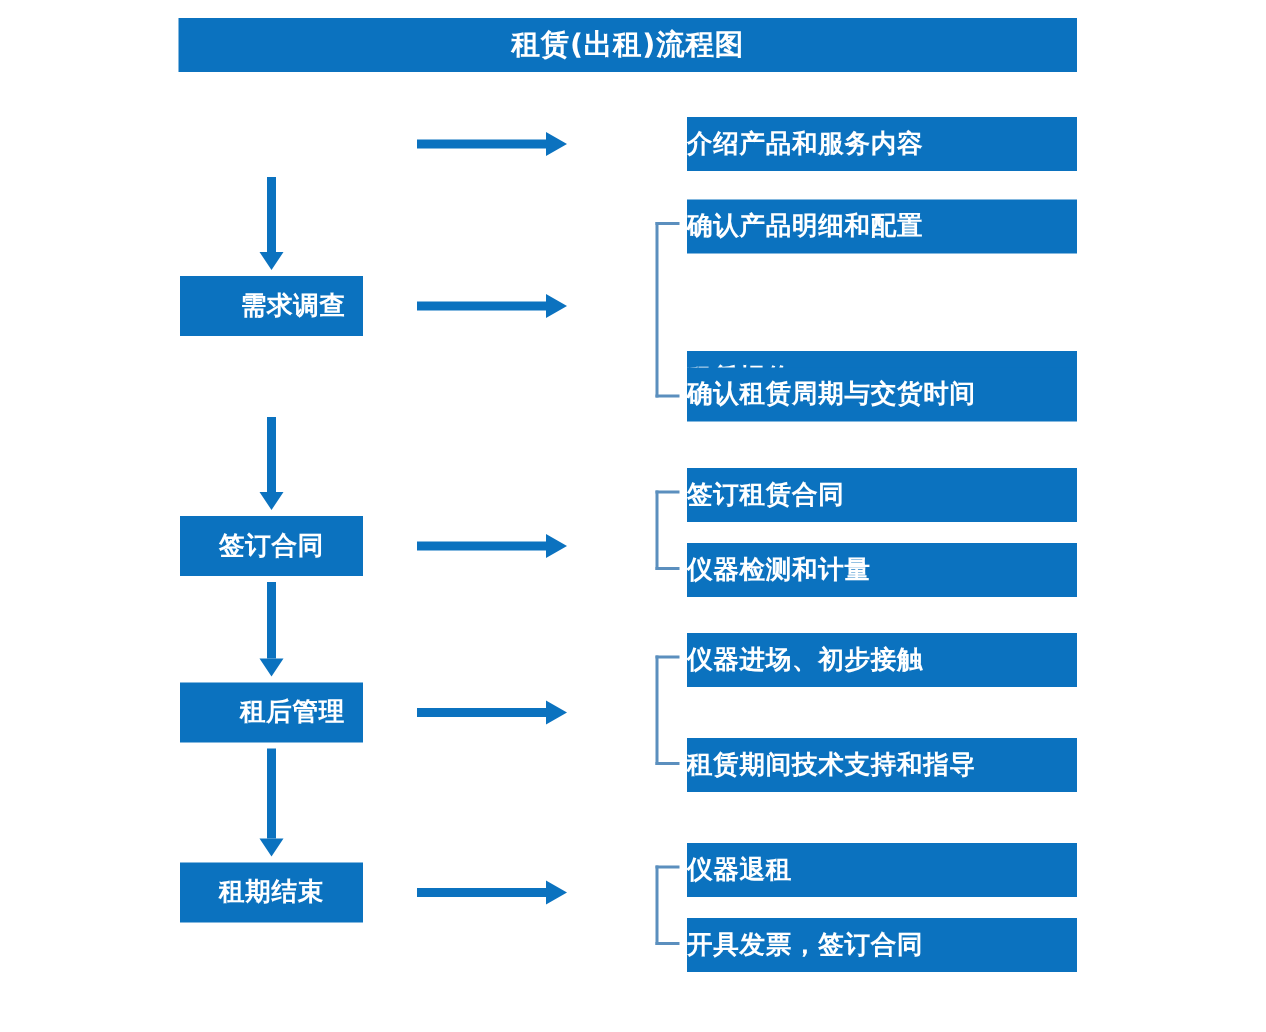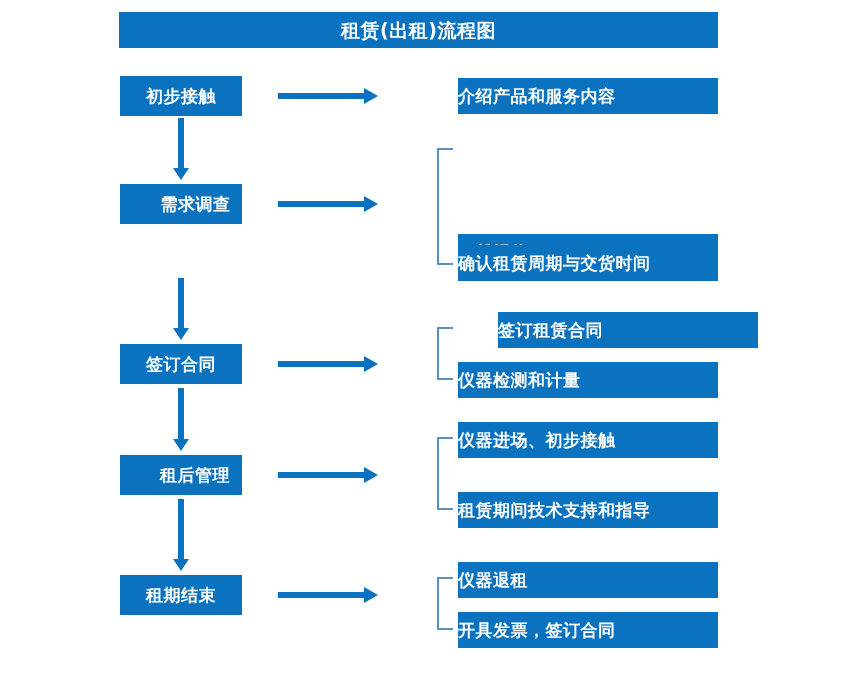--- a/index.html
+++ b/index.html
@@ -119,21 +119,20 @@
     background: transparent;
   }
 </style>
 </head>
 <body>
 
 <div id="canvas">
 
   <div class="node title-bar">租赁(出租)流程图</div>
 
-  <div class="node stage-box" style="top:76px;">初步接触</div>
 
   <div class="node stage-box" style="top:184px;padding-left:29px;">需求调查</div>
 
   <div class="node stage-box" style="top:344px;">签订合同</div>
 
   <div class="node stage-box" style="top:455px;padding-left:28px;">租后管理</div>
 
   <div class="node stage-box" style="top:575px;">租期结束</div>
 
   <div class="arrow-v" style="left:153px; top:118px; height:62px;">
@@ -184,26 +183,27 @@
   <div class="bracket" style="left:421px; top:148px; height:117px;"></div>
 
   <div class="bracket" style="left:421px; top:327px; height:53px;"></div>
 
   <div class="bracket" style="left:421px; top:437px; height:73px;"></div>
 
   <div class="bracket" style="left:421px; top:577px; height:53px;"></div>
 
   <div class="node detail-box" style="top:78px;">介绍产品和服务内容</div>
 
+  <div class="node detail-box" style="top:133px;">确认产品明细和配置</div>
 
   <div class="node detail-box" style="top:186px;margin-top:48px;">租赁报价</div>
 
   <div class="node detail-box" style="top:245px;">确认租赁周期与交货时间</div>
 
-  <div class="node detail-box" style="top:312px;margin-left:40px;">签订租赁合同</div>
+  <div class="node detail-box" style="top:312px;">签订租赁合同</div>
 
   <div class="node detail-box" style="top:362px;">仪器检测和计量</div>
 
   <div class="node detail-box" style="top:422px;">仪器进场、初步接触</div>
 
   <div class="node detail-box" style="top:492px;">租赁期间技术支持和指导</div>
 
   <div class="node detail-box" style="top:562px;text-align:right;">仪器退租</div>
 
   <div class="node detail-box" style="top:612px;">开具发票，签订合同</div>

